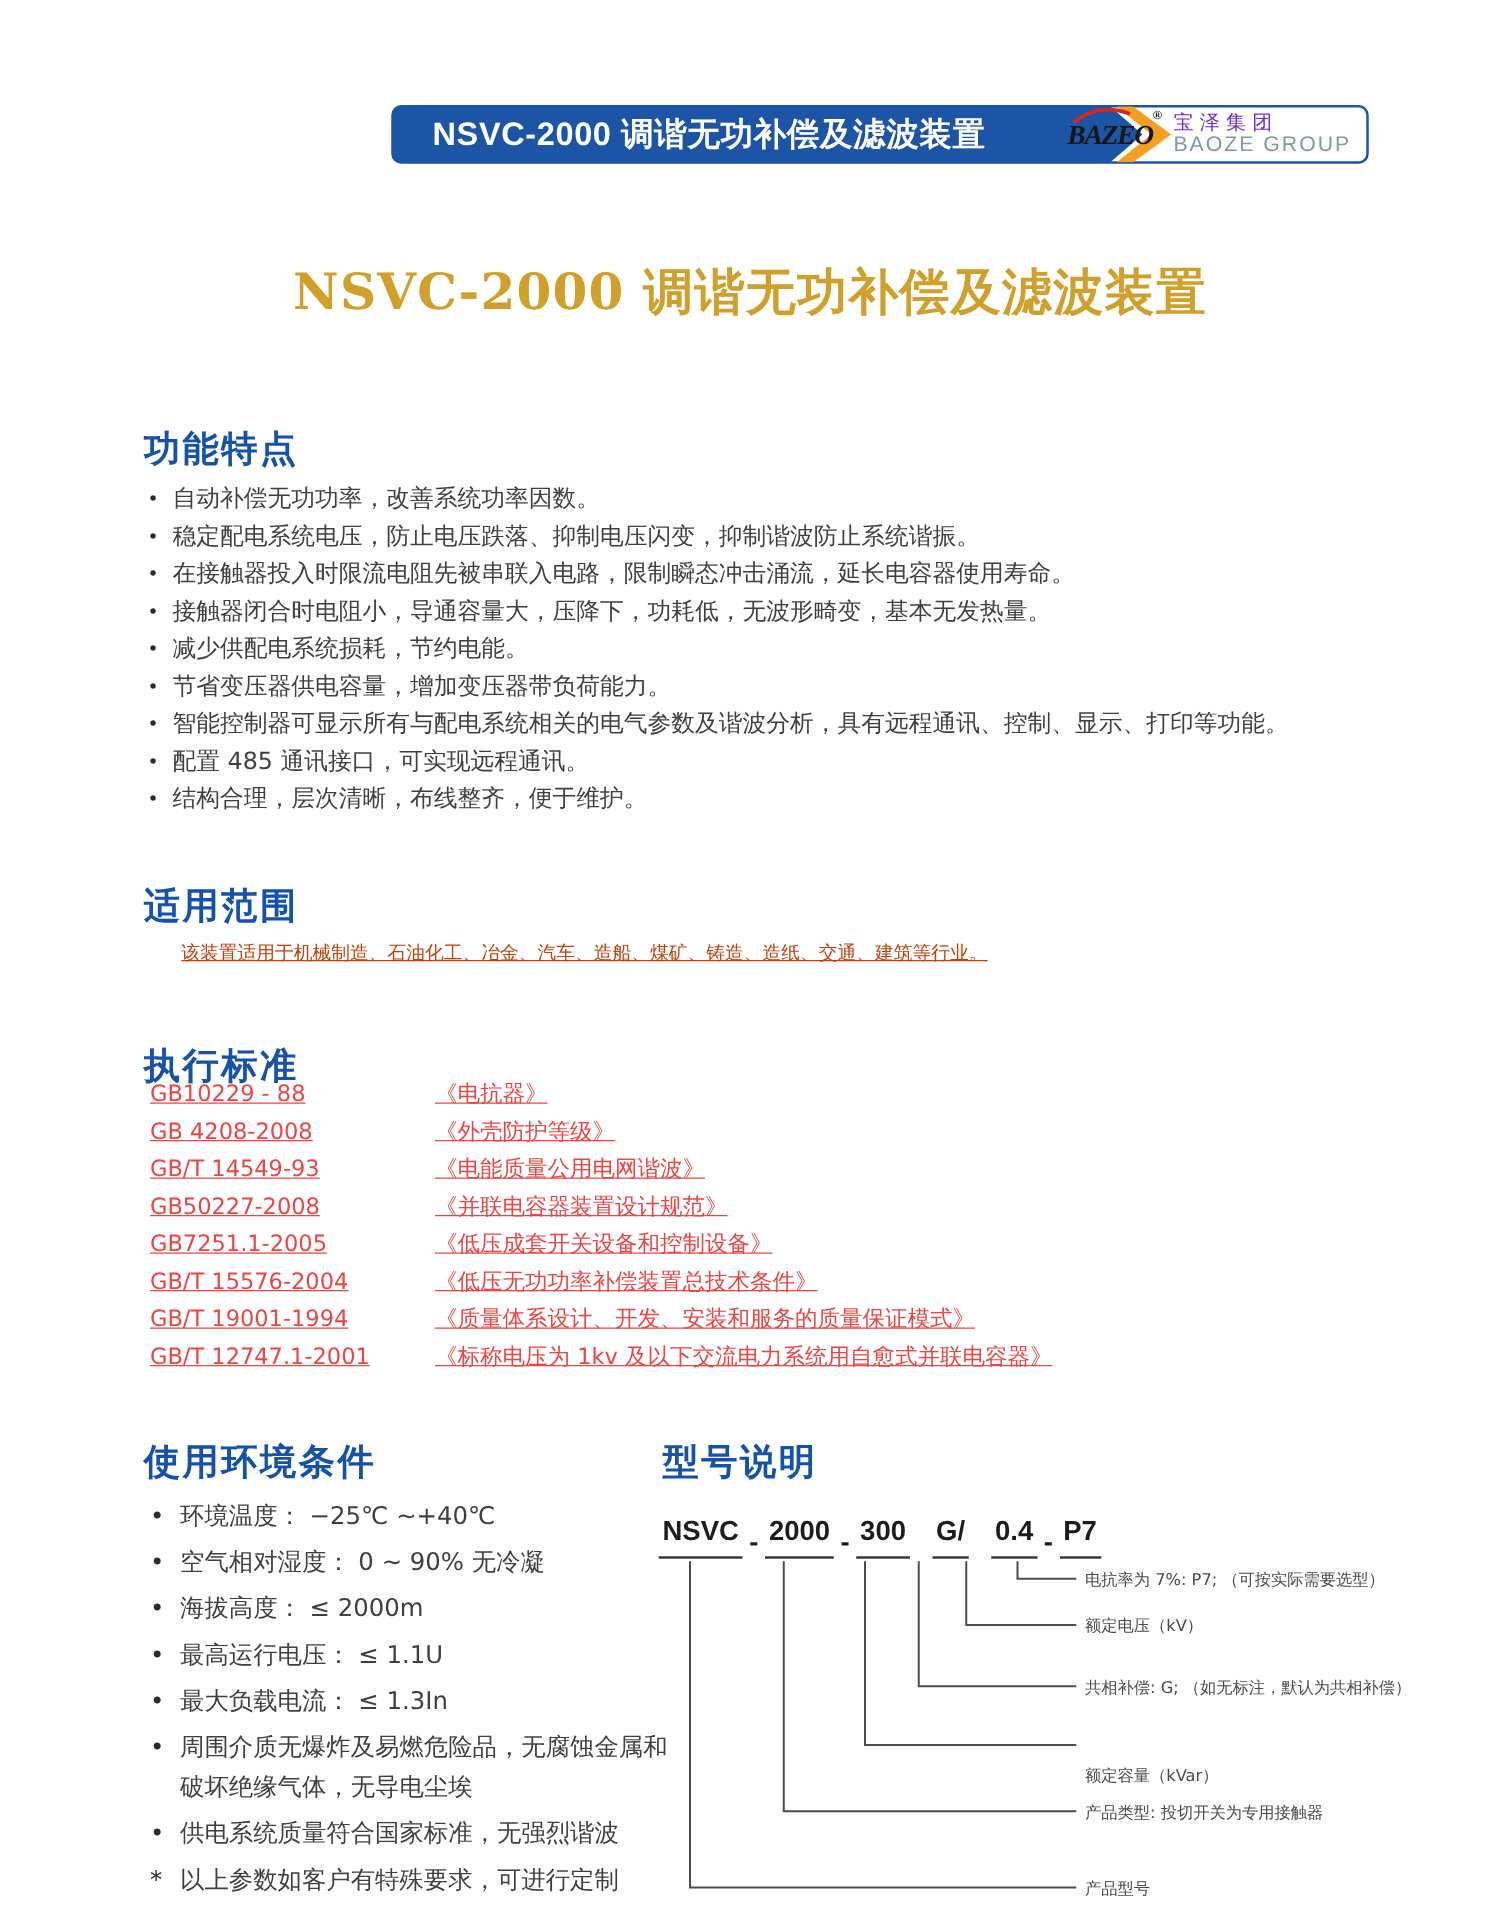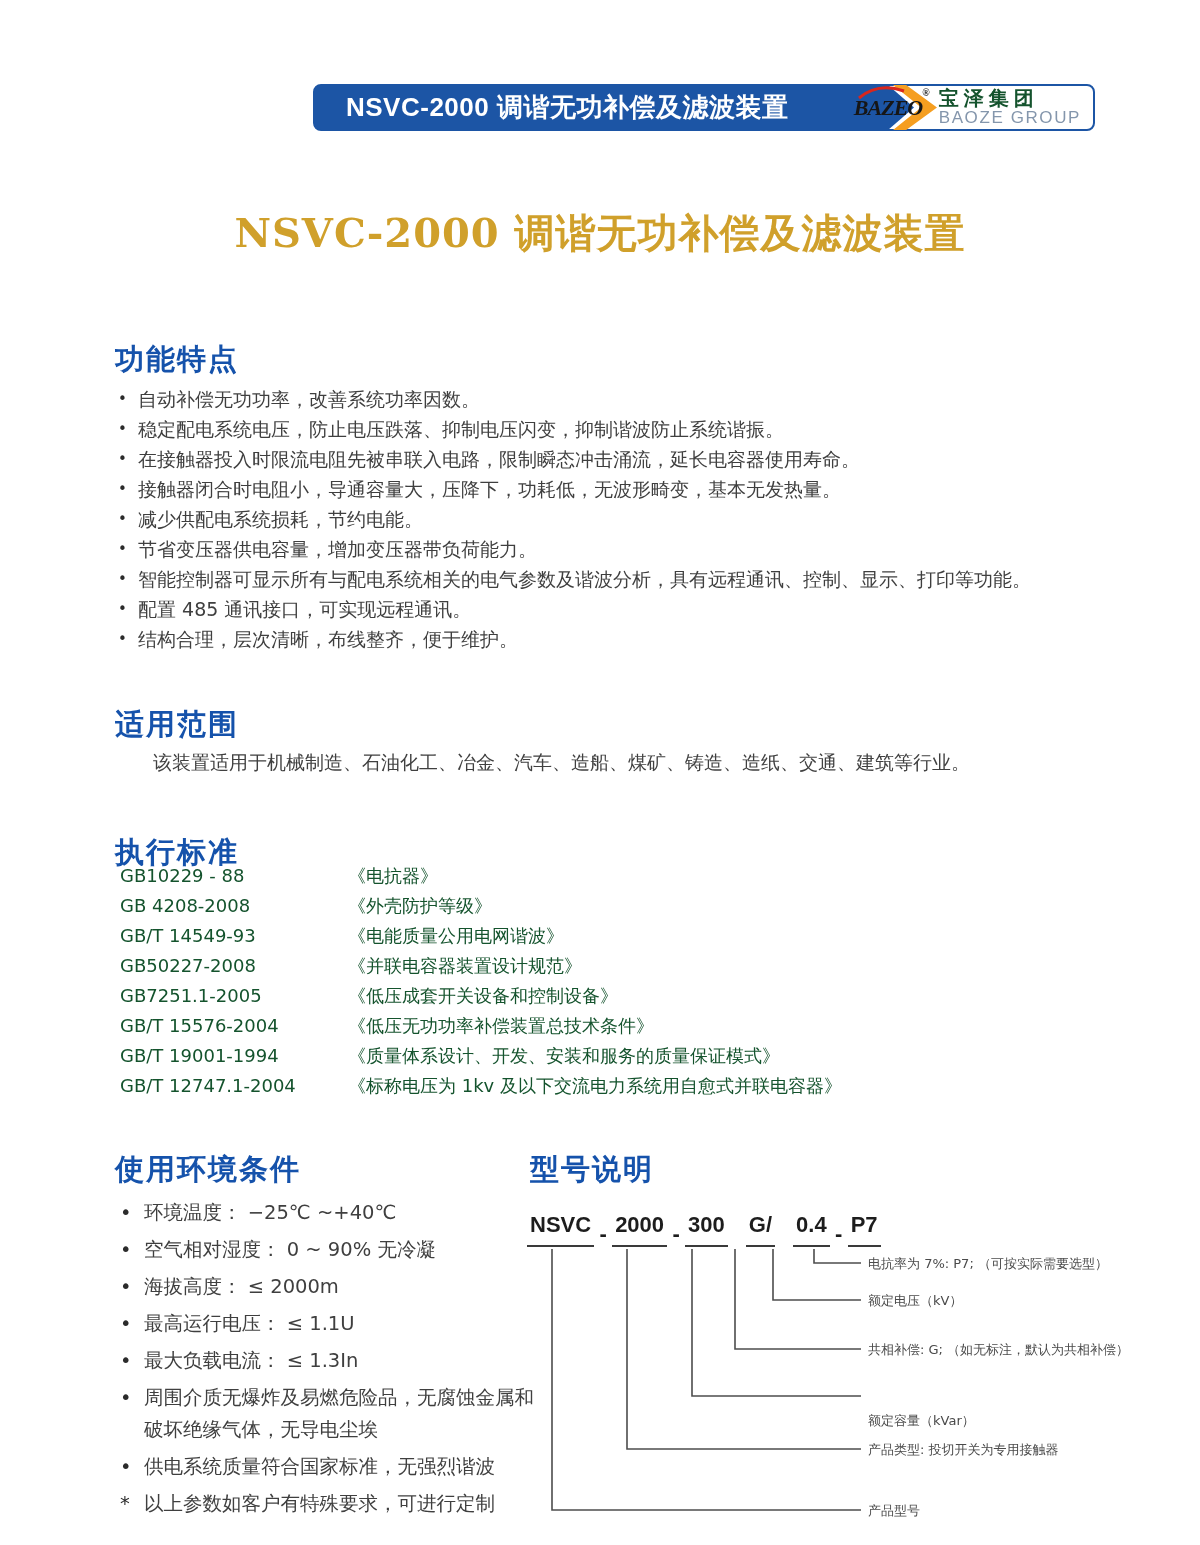--- a/index.html
+++ b/index.html
@@ -15,45 +15,45 @@
   .header-title{color:#ffffff;font-weight:bold;font-size:26px;padding-left:32px;white-space:nowrap;
                 letter-spacing:0.5px;font-family:"Liberation Sans",sans-serif;}
   .header-chevron{position:absolute;left:578px;top:-1px;bottom:-1px;width:44px;background:#f59e20;
                   clip-path:polygon(0 0,30% 0,100% 50%,30% 100%,0 100%,64% 50%);}
   .logo-wrap{position:absolute;right:12px;top:0;bottom:0;display:flex;align-items:center;gap:10px;}
   .bazeo{position:relative;font-style:italic;font-weight:900;font-size:22px;color:#161616;
          font-family:Liberation Serif, serif;letter-spacing:-1px;}
   .bazeo svg{position:absolute;left:2px;top:-9px;}
   .regmark{font-size:10px;vertical-align:top;position:relative;top:-8px;color:#161616;font-style:normal;}
   .logo-names{display:flex;flex-direction:column;line-height:1.05;}
-  .logo-cn{color:#14532d;font-weight:700;font-size:20px;letter-spacing:5px;white-space:nowrap;}
+  .logo-cn{color:#6d28d9;font-weight:400;font-size:16px;letter-spacing:5px;white-space:nowrap;}
   .logo-en{color:#8496ac;font-size:17px;letter-spacing:1.6px;white-space:nowrap;
            font-family:"Liberation Sans",sans-serif;}
 
   
   .page-title{position:absolute;left:0;top:206px;width:100%;text-align:center;
               font-family:"DejaVu Serif",serif;font-weight:bold;font-size:40px;color:#d0a02b;
               letter-spacing:1px;}
 
   
   .sec-heading{position:absolute;font-weight:900;font-size:29px;color:#1552ab;letter-spacing:2px;
                font-family:"Liberation Sans",sans-serif;white-space:nowrap;}
 
   
   .features{position:absolute;left:118px;top:384px;width:1010px;}
   .b-item{display:flex;line-height:30px;font-size:19px;color:#3f3f3f;}
   .b-item .dot{width:20px;flex:0 0 20px;color:#2b2b2b;font-size:15px;}
 
   
-  .scope-text{position:absolute;left:115px;top:748px;width:1000px;font-size:19px;color:#404040;
-              text-indent:2em;line-height:28px;}
+  .scope-text{position:absolute;left:115px;top:748px;width:1000px;font-size:15px;color:#c2410c;
+              text-indent:2em;line-height:28px;text-decoration:underline;}
 
   
   .standards{position:absolute;left:120px;top:861px;width:980px;}
-  .std-row{display:grid;grid-template-columns:228px 1fr;line-height:30px;font-size:18px;color:#14532d;}
+  .std-row{display:grid;grid-template-columns:228px 1fr;line-height:30px;font-size:18px;color:#ef4444;text-decoration:underline;}
 
   
   .env{position:absolute;left:118px;top:1197px;width:425px;}
   .env-item{position:relative;padding-left:26px;font-size:19.5px;line-height:32px;color:#3f3f3f;
             margin-bottom:5px;}
   .env-item .mk{position:absolute;left:2px;top:0;color:#2b2b2b;}
 
   
   .model-row{position:absolute;left:527px;top:1212px;display:flex;align-items:flex-end;
              font-family:"Liberation Sans",sans-serif;font-weight:bold;font-size:22px;color:#1d1d1d;}
@@ -154,21 +154,21 @@
       </div>
     <div class="std-row">
         <span>GB/T 15576-2004</span>
         <span>《低压无功功率补偿装置总技术条件》</span>
       </div>
     <div class="std-row">
         <span>GB/T 19001-1994</span>
         <span>《质量体系设计、开发、安装和服务的质量保证模式》</span>
       </div>
     <div class="std-row">
-        <span>GB/T 12747.1-2004</span>
+        <span>GB/T 12747.1-2001</span>
         <span>《标称电压为 1kv 及以下交流电力系统用自愈式并联电容器》</span>
       </div>
   </div>
 
   <div class="sec-heading" style="left:115px;top:1150px;">使用环境条件</div>
   <div class="env">
     <div class="env-item"><span class="mk">•</span><span>环境温度： −25℃ ~+40℃</span></div>
     <div class="env-item"><span class="mk">•</span><span>空气相对湿度： 0 ~ 90% 无冷凝</span></div>
     <div class="env-item"><span class="mk">•</span><span>海拔高度： ≤ 2000m</span></div>
     <div class="env-item"><span class="mk">•</span><span>最高运行电压： ≤ 1.1U</span></div>

